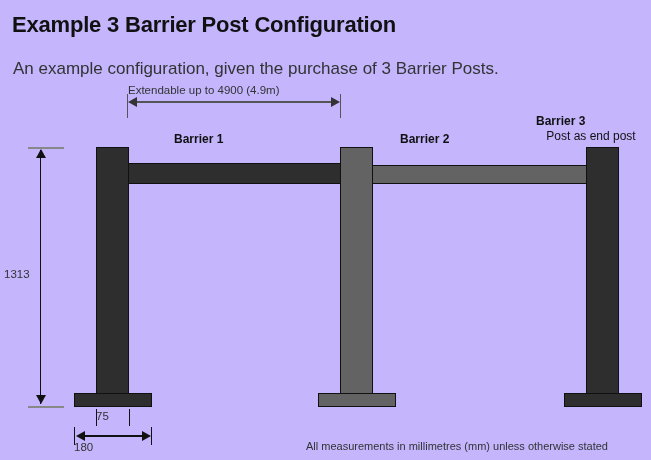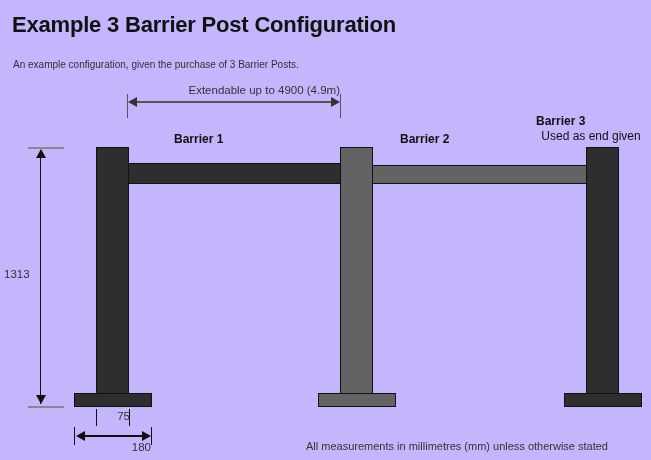--- a/index.html
+++ b/index.html
@@ -26,21 +26,21 @@
     top: 12px;
     font-size: 22px;
     font-weight: bold;
     letter-spacing: -0.2px;
     color: #111111;
     white-space: nowrap;
   }
   #page-subtitle {
     left: 13px;
     top: 59px;
-    font-size: 10px;
+    font-size: 17px;
     color: #333333;
     white-space: nowrap;
   }
   #footnote {
     left: 306px;
     top: 440px;
     font-size: 11px;
     color: #333333;
     white-space: nowrap;
   }
@@ -63,21 +63,21 @@
   #label-barrier-1 { left: 174px; top: 132px; width: 180px; }
   #label-barrier-2 { left: 400px; top: 132px; width: 180px; }
   #label-barrier-3-wrap { left: 536px; top: 114px; width: 110px; }
   #label-barrier-3-wrap .barrier-label { line-height: 15px; }
   #label-barrier-3-wrap .sub-label { line-height: 15px; }
 
   .dim-text {
     font-size: 11.5px;
     color: #333333;
     white-space: nowrap;
-    text-align: right;
+    text-align: left;
   }
   #dim-extend-text { left: 128px; top: 84px; width: 212px; }
   #dim-1015-text   { left: 4px;  top: 268px; width: 46px; text-align: left; }
   #dim-75-text     { left: 96px; top: 410px; width: 34px; }
   #dim-127-text    { left: 74px; top: 441px; width: 77px; }
 
   
   .post {
     border: 1px solid #111111;
     box-sizing: border-box;
@@ -139,21 +139,21 @@
   <div class="abs hline" style="left:131px; top:101px; width:205px; height:2px; background:#555555;"></div>
   <div class="abs arrow arrow-left" style="left:128px; top:97px;"></div>
   <div class="abs arrow arrow-right" style="left:331px; top:97px;"></div>
 
   <div class="abs barrier-label" id="label-barrier-1">Barrier 1</div>
 
   <div class="abs barrier-label" id="label-barrier-2">Barrier 2</div>
 
   <div class="abs" id="label-barrier-3-wrap">
     <div class="barrier-label">Barrier 3</div>
-    <div class="sub-label">Used as end given</div>
+    <div class="sub-label">Post as end post</div>
   </div>
 
   <div class="abs belt" style="left:120px; top:163px; width:228px; height:21px; background:#2e2e2e;"></div>
 
   <div class="abs belt" style="left:364px; top:165px; width:230px; height:19px; background:#636363;"></div>
 
   <div class="abs post" style="left:96px; top:147px; width:33px; height:252px; background:#2e2e2e;"></div>
 
   <div class="abs baseplate" style="left:74px; top:393px; width:78px; height:14px; background:#2e2e2e;"></div>
 

